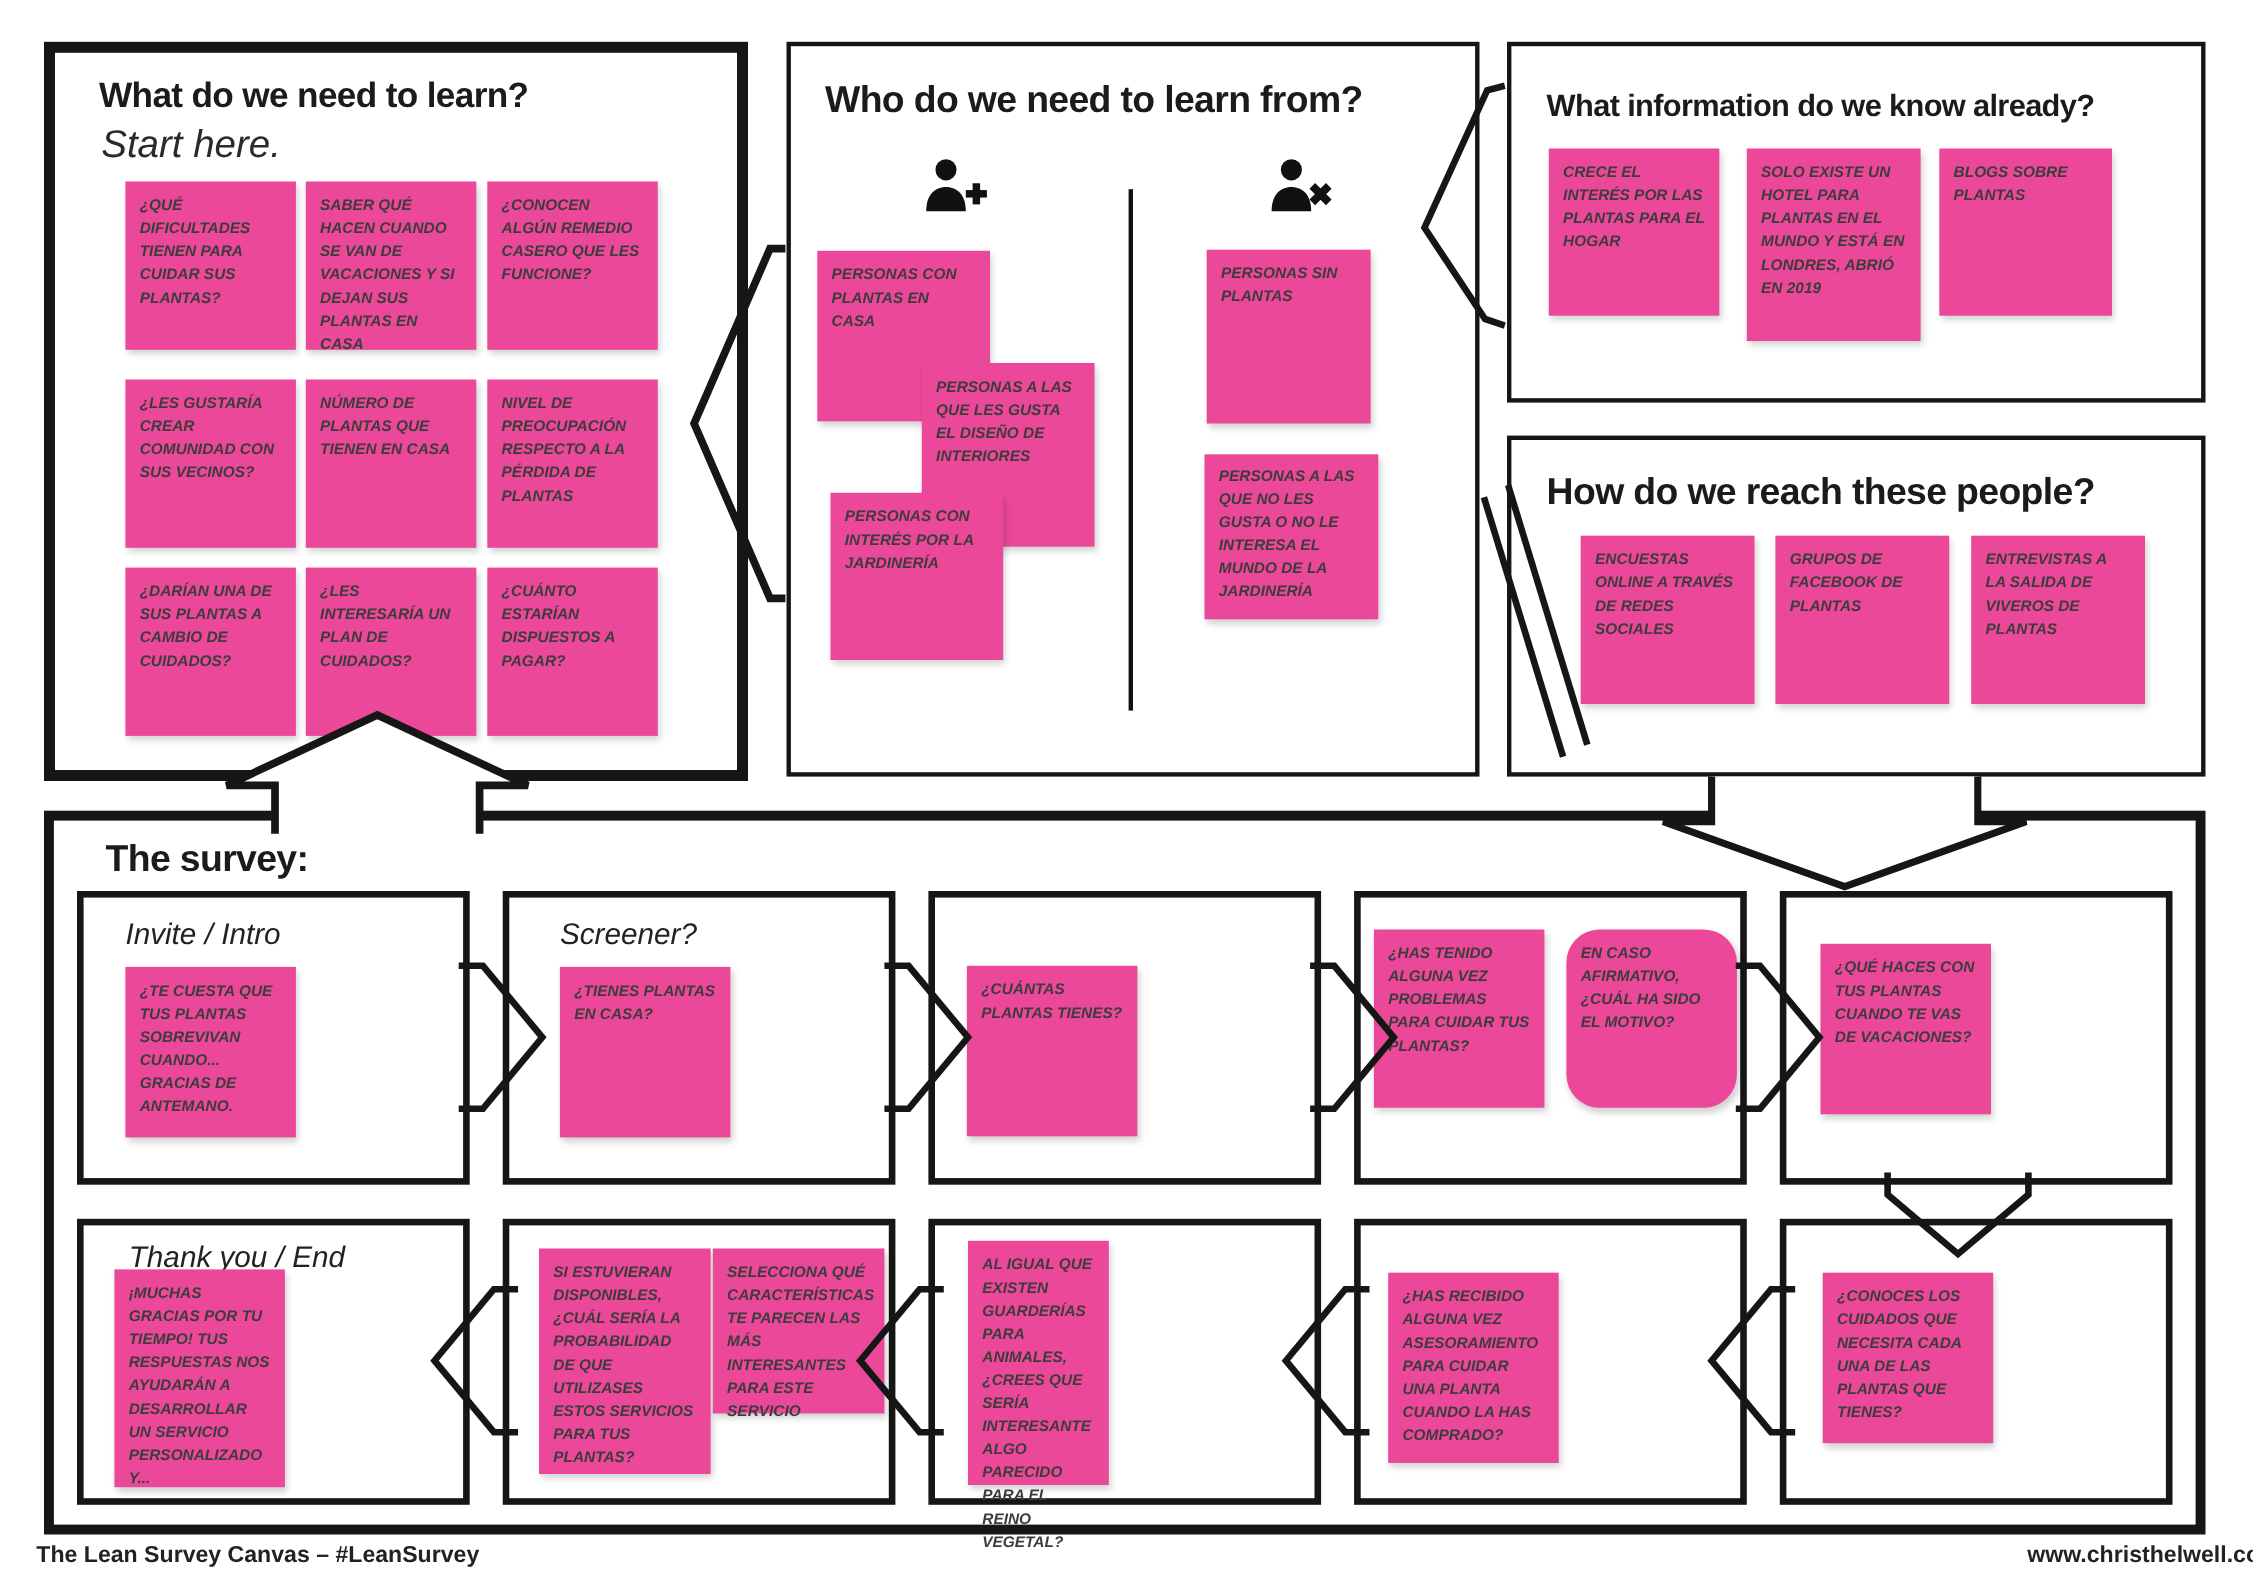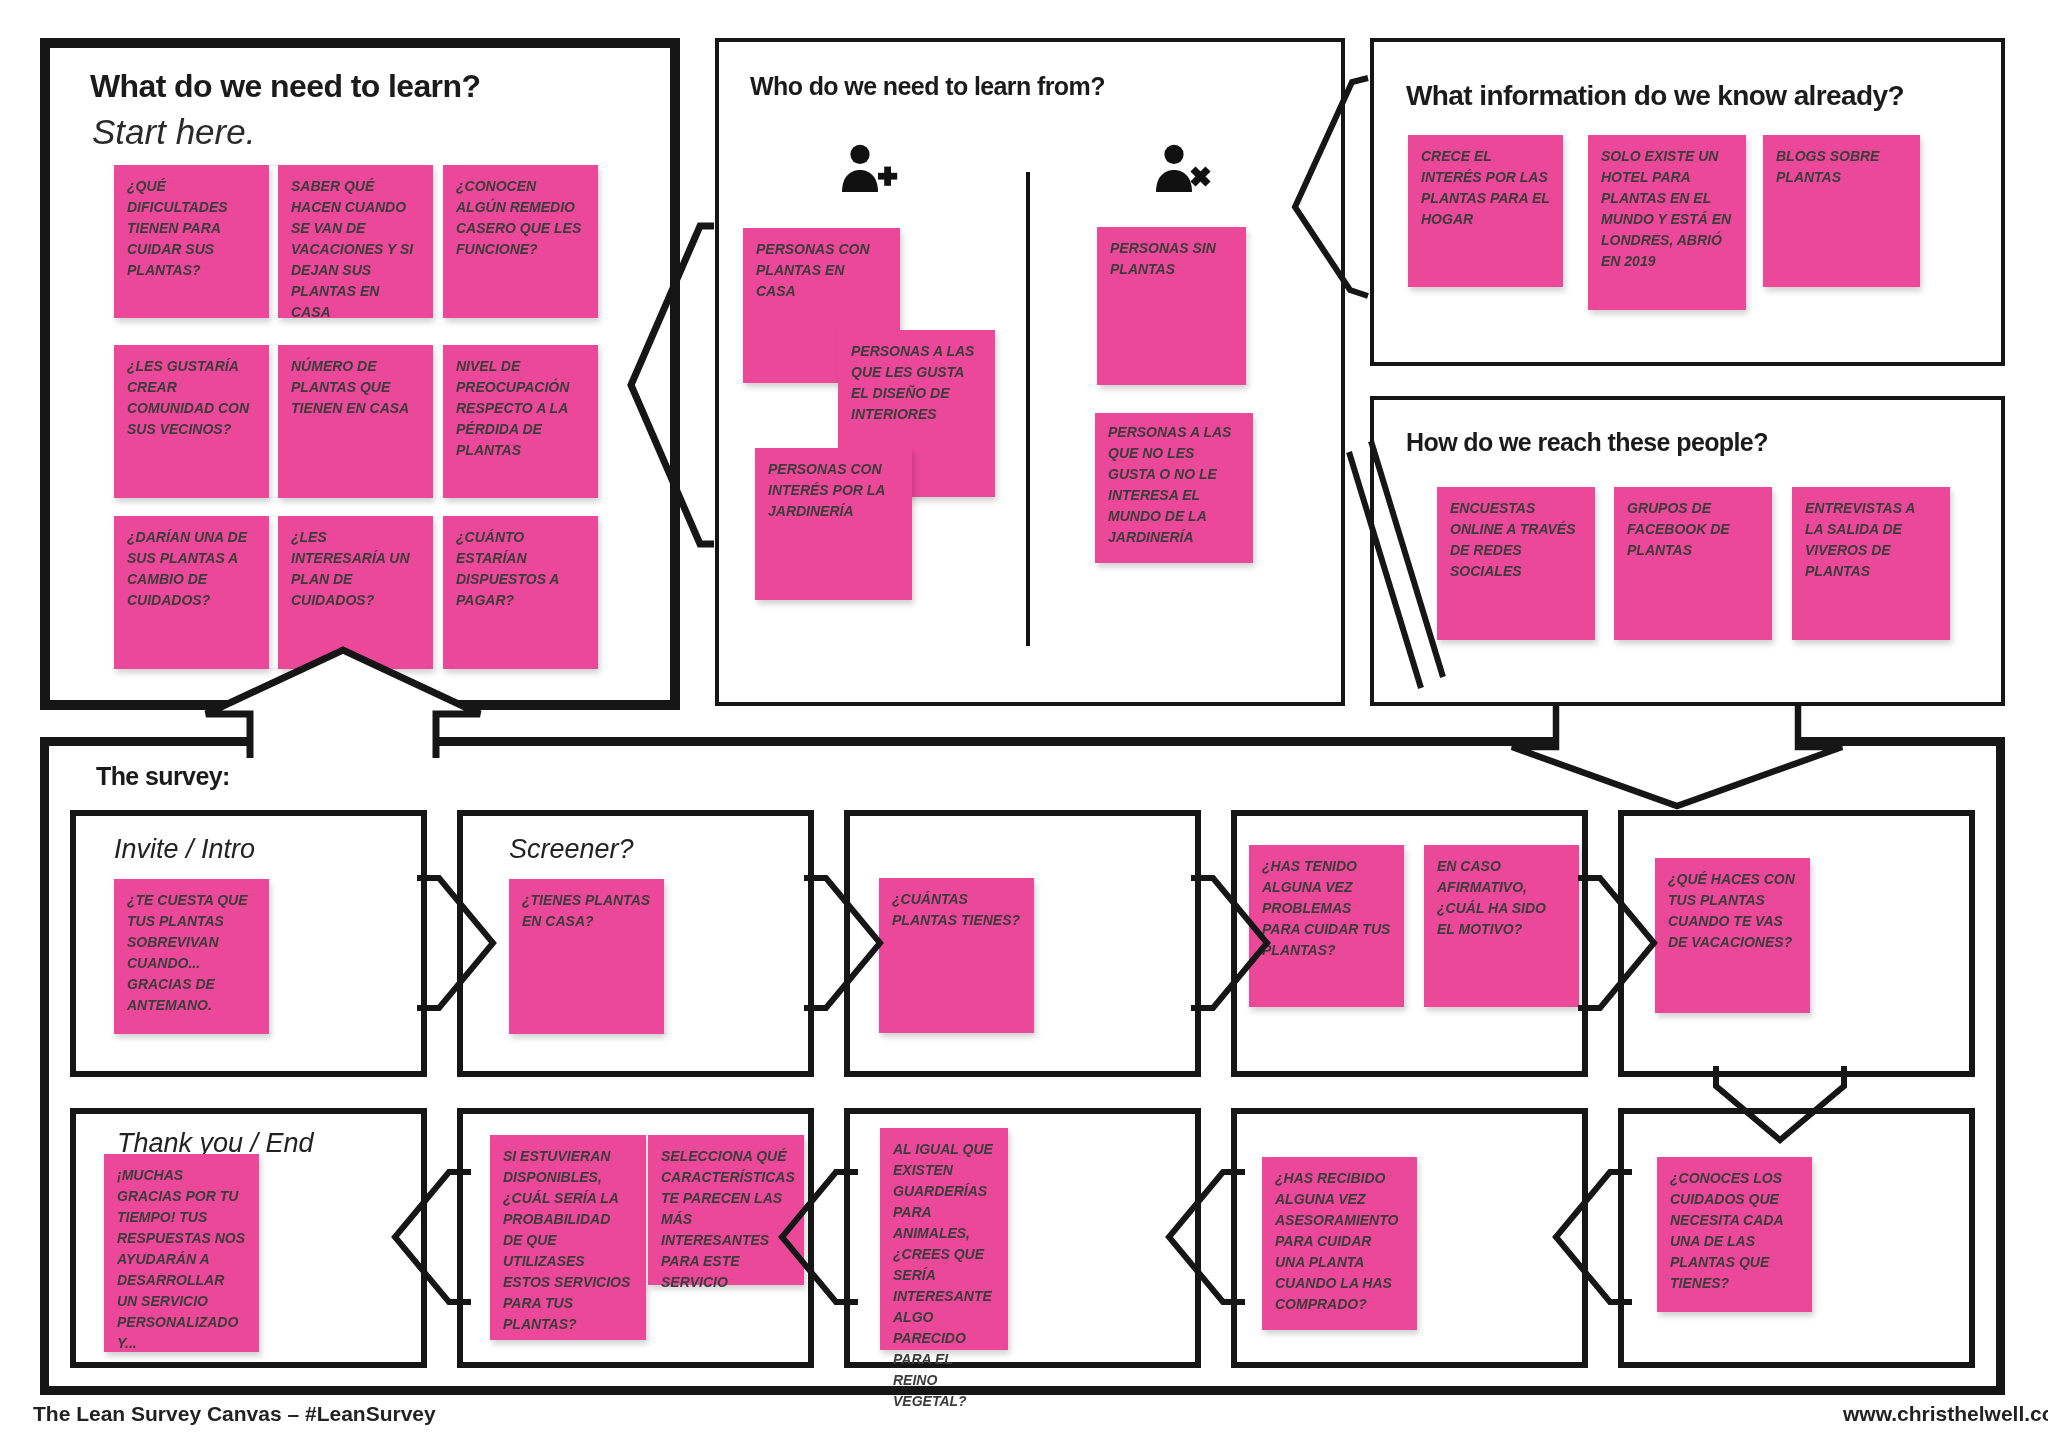--- a/index.html
+++ b/index.html
@@ -1,18 +1,18 @@
 <!DOCTYPE html>
 <html><head>
 <meta charset="utf-8">
 <style>
   html,body{margin:0;padding:0;background:#ffffff;}
   body{width:2048px;height:1448px;position:relative;font-family:"Liberation Sans",sans-serif;color:#1c1c1c;overflow:hidden;}
   .panel{position:absolute;background:#fff;border-style:solid;border-color:#161616;box-sizing:border-box;}
-  .sec-title{position:absolute;font-weight:700;font-size:25px;letter-spacing:-0.6px;color:#1b1b1b;white-space:nowrap;}
+  .sec-title{position:absolute;font-weight:700;font-size:34px;letter-spacing:-0.6px;color:#1b1b1b;white-space:nowrap;}
   .sec-sub{position:absolute;font-style:italic;font-weight:400;font-size:35px;color:#2a2a2a;text-align:right;}
   .box-title{position:absolute;font-style:italic;font-weight:400;font-size:27px;color:#222;white-space:nowrap;}
   .note{position:absolute;background:#ec4899;box-shadow:2px 4px 6px rgba(0,0,0,0.18);
         padding:11px 13px;box-sizing:border-box;
         font-style:italic;font-weight:700;font-size:14px;line-height:21px;color:#3c3c3c;}
   .divider{position:absolute;background:#111;}
   .icon{position:absolute;}
   .footer{position:absolute;font-size:21px;font-weight:700;color:#222;white-space:nowrap;}
   svg.overlay{position:absolute;left:0;top:0;pointer-events:none;}
 </style>
@@ -87,21 +87,21 @@
 <div class="note" style="left:1763px;top:135px;width:157px;height:152px;">BLOGS SOBRE PLANTAS</div>
 
 <div class="note" style="left:1437px;top:487px;width:158px;height:153px;">ENCUESTAS ONLINE A TRAVÉS DE REDES SOCIALES</div>
 <div class="note" style="left:1614px;top:487px;width:158px;height:153px;">GRUPOS DE FACEBOOK DE PLANTAS</div>
 <div class="note" style="left:1792px;top:487px;width:158px;height:153px;">ENTREVISTAS A LA SALIDA DE VIVEROS DE PLANTAS</div>
 
 <div class="note" style="left:114px;top:879px;width:155px;height:155px;">¿TE CUESTA QUE TUS PLANTAS SOBREVIVAN CUANDO... GRACIAS DE ANTEMANO.</div>
 <div class="note" style="left:509px;top:879px;width:155px;height:155px;">¿TIENES PLANTAS EN CASA?</div>
 <div class="note" style="left:879px;top:878px;width:155px;height:155px;">¿CUÁNTAS PLANTAS TIENES?</div>
 <div class="note" style="left:1249px;top:845px;width:155px;height:162px;">¿HAS TENIDO ALGUNA VEZ PROBLEMAS PARA CUIDAR TUS PLANTAS?</div>
-<div class="note" style="left:1424px;top:845px;width:155px;height:162px;">EN CASO AFIRMATIVO, ¿CUÁL HA SIDO EL MOTIVO?</div>
+<div class="note" style="left:1424px;top:845px;width:155px;height:162px;border-radius:30px;">EN CASO AFIRMATIVO, ¿CUÁL HA SIDO EL MOTIVO?</div>
 <div class="note" style="left:1655px;top:858px;width:155px;height:155px;">¿QUÉ HACES CON TUS PLANTAS CUANDO TE VAS DE VACACIONES?</div>
 
 <div class="note" style="left:104px;top:1154px;width:155px;height:198px;">¡MUCHAS GRACIAS POR TU TIEMPO! TUS RESPUESTAS NOS AYUDARÁN A DESARROLLAR UN SERVICIO PERSONALIZADO Y...</div>
 <div class="note" style="left:490px;top:1135px;width:156px;height:205px;">SI ESTUVIERAN DISPONIBLES, ¿CUÁL SERÍA LA PROBABILIDAD DE QUE UTILIZASES ESTOS SERVICIOS PARA TUS PLANTAS?</div>
 <div class="note" style="left:648px;top:1135px;width:156px;height:150px;">SELECCIONA QUÉ CARACTERÍSTICAS TE PARECEN LAS MÁS INTERESANTES PARA ESTE SERVICIO</div>
 <div class="note" style="left:880px;top:1128px;width:128px;height:222px;">AL IGUAL QUE EXISTEN GUARDERÍAS PARA ANIMALES, ¿CREES QUE SERÍA INTERESANTE ALGO PARECIDO PARA EL REINO VEGETAL?</div>
 <div class="note" style="left:1262px;top:1157px;width:155px;height:173px;">¿HAS RECIBIDO ALGUNA VEZ ASESORAMIENTO PARA CUIDAR UNA PLANTA CUANDO LA HAS COMPRADO?</div>
 <div class="note" style="left:1657px;top:1157px;width:155px;height:155px;">¿CONOCES LOS CUIDADOS QUE NECESITA CADA UNA DE LAS PLANTAS QUE TIENES?</div>
 
 <div class="footer" style="left:33px;top:1402px;">The Lean Survey Canvas – #LeanSurvey</div>

